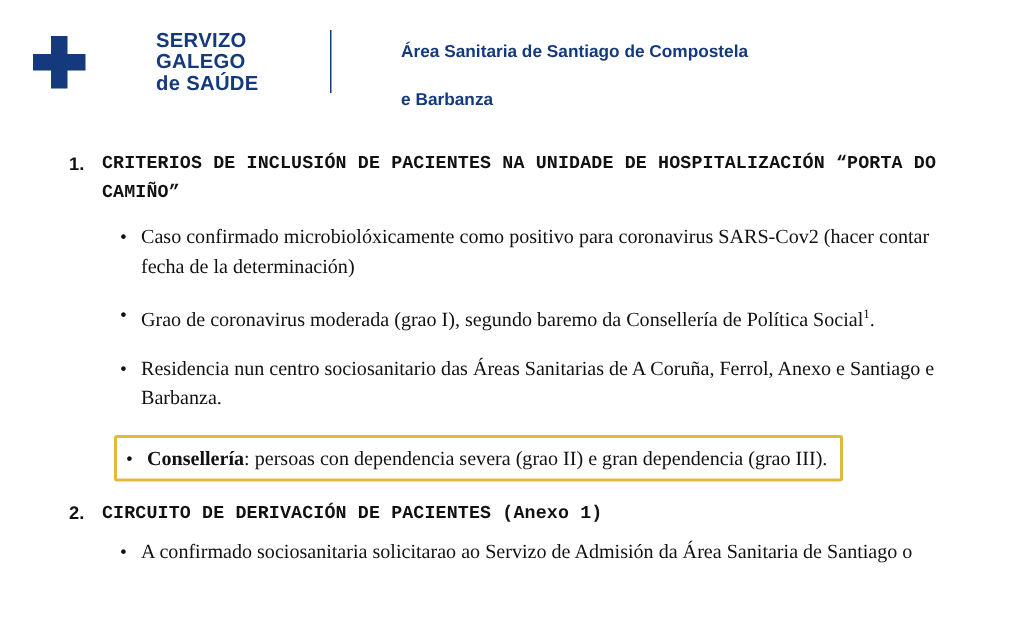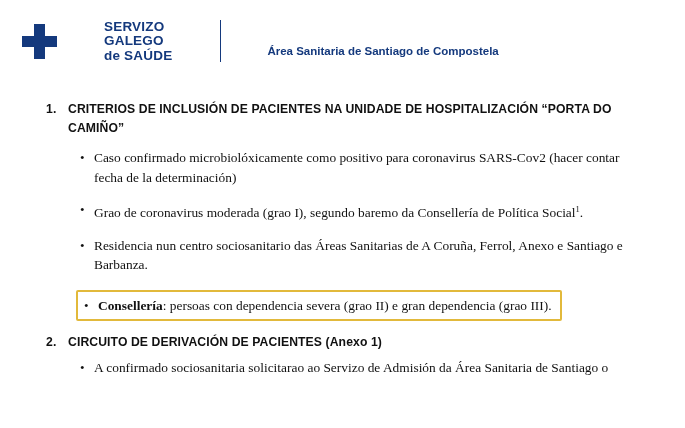--- a/index.html
+++ b/index.html
@@ -104,20 +104,21 @@
     color: #111111;
     letter-spacing: .1px;
   }
   .section-num {
     width: 22px;
     flex: 0 0 auto;
   }
   .section-title {
     flex: 1 1 auto;
     max-width: 560px;
+    font-family: Liberation Mono, monospace;
   }
 
   .bullets {
     margin: 10px 0 0 0;
     padding: 0;
     list-style: none;
   }
   .bullet {
     display: flex;
     align-items: flex-start;
@@ -170,20 +171,21 @@
     <div class="cross-dot"></div>
   </div>
   <div class="logo-text">
     <span>SERVIZO</span>
     <span>GALEGO</span>
     <span>de SAÚDE</span>
   </div>
   <div class="logo-divider"></div>
   <div class="org-title">
     <span>Área Sanitaria de Santiago de Compostela</span>
+    <span>e Barbanza</span>
   </div>
 </div>
 
 <div class="doc">
 
   <div class="section">
     <div class="section-head">
       <div class="section-num">1.</div>
       <div class="section-title">CRITERIOS DE INCLUSIÓN DE PACIENTES NA UNIDADE DE HOSPITALIZACIÓN “PORTA DO CAMIÑO”</div>
     </div>

